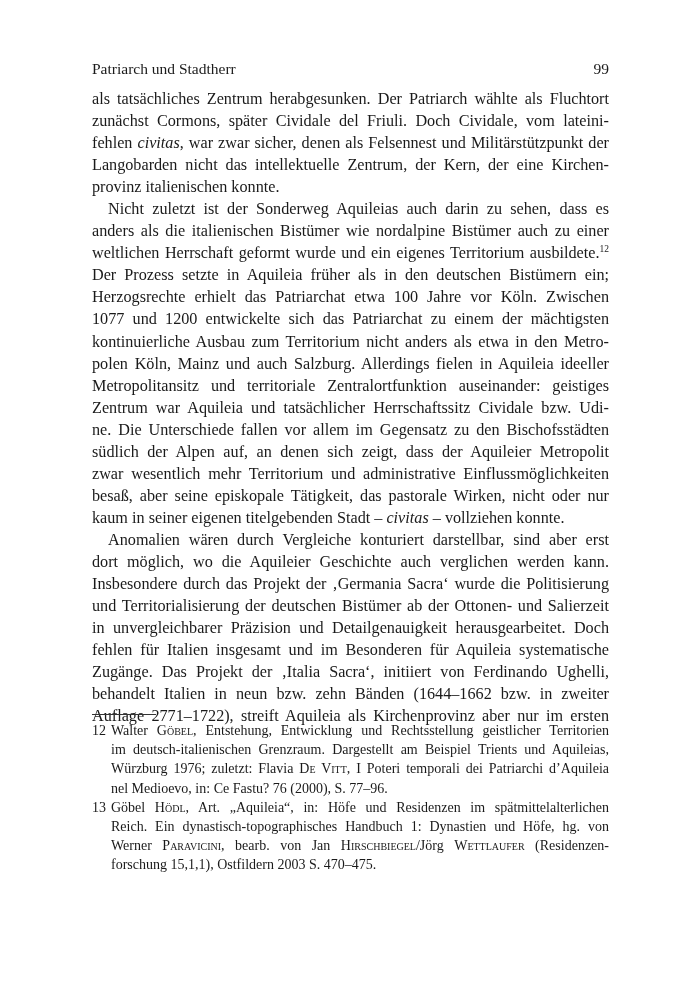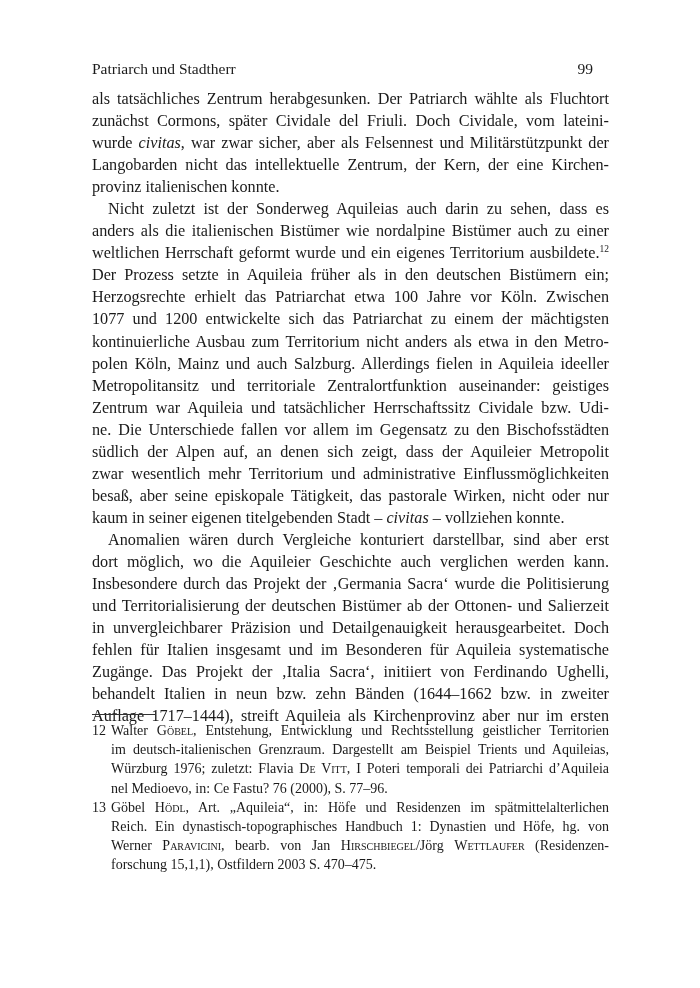--- a/index.html
+++ b/index.html
@@ -2,21 +2,21 @@
 <html><head>
 <meta charset="utf-8">
 <style>
   html, body { margin: 0; padding: 0; background: #ffffff; }
   body { width: 700px; height: 988px; position: relative; overflow: hidden;
          font-family: "Liberation Serif", "DejaVu Serif", serif; color: #1a1a1a; }
   .page { position: absolute; left: 0; top: 0; width: 700px; height: 988px; }
   .running-head { position: absolute; left: 92px; width: 517px; top: 58px; height: 22px;
                   font-size: 15.5px; line-height: 22px; }
   .running-title { position: absolute; left: 0; right: 0; text-align: left; }
-  .page-number { position: absolute; right: 16px; text-align: center; }
+  .page-number { position: absolute; right: 0; text-align: center; }
   .body-text { position: absolute; left: 92px; width: 517px; top: 88px;
                font-size: 16.2px; line-height: 22.05px; }
   .line { display: block; height: 22.05px; white-space: nowrap; text-align: justify;
           text-align-last: justify; }
   .line.last { text-align-last: left; }
   .line.indent { padding-left: 16px; }
   .sup { font-size: 9.5px; vertical-align: 6px; line-height: 0; }
   .footnote-rule { position: absolute; left: 92px; top: 714px; width: 64px; height: 0;
                    border-top: 1px solid #333; }
   .footnotes { position: absolute; left: 92px; width: 517px; top: 721px;
@@ -32,21 +32,21 @@
 
 <div class="page">
   <div class="running-head">
     <span class="running-title">Patriarch und Stadtherr</span>
     <span class="page-number">99</span>
   </div>
 
   <div class="body-text" id="body-text">
       <span class="line">als tatsächliches Zentrum herabgesunken. Der Patriarch wählte als Fluchtort</span>
       <span class="line">zunächst Cormons, später Cividale del Friuli. Doch Cividale, vom lateini-</span>
-      <span class="line"><span>wurde </span><i>civitas</i><span>, war zwar sicher, aber als Felsennest und Militärstützpunkt der</span></span>
+      <span class="line"><span>fehlen </span><i>civitas</i><span>, war zwar sicher, denen als Felsennest und Militärstützpunkt der</span></span>
       <span class="line">Langobarden nicht das intellektuelle Zentrum, der Kern, der eine Kirchen-</span>
       <span class="line last">provinz italienischen konnte.</span>
       <span class="line indent">Nicht zuletzt ist der Sonderweg Aquileias auch darin zu sehen, dass es</span>
       <span class="line">anders als die italienischen Bistümer wie nordalpine Bistümer auch zu einer</span>
       <span class="line"><span>weltlichen Herrschaft geformt wurde und ein eigenes Territorium ausbildete.</span><span class="sup">12</span></span>
       <span class="line">Der Prozess setzte in Aquileia früher als in den deutschen Bistümern ein;</span>
       <span class="line">Herzogsrechte erhielt das Patriarchat etwa 100 Jahre vor Köln. Zwischen</span>
       <span class="line">1077 und 1200 entwickelte sich das Patriarchat zu einem der mächtigsten</span>
       <span class="line">kontinuierliche Ausbau zum Territorium nicht anders als etwa in den Metro-</span>
       <span class="line">polen Köln, Mainz und auch Salzburg. Allerdings fielen in Aquileia ideeller</span>
@@ -58,21 +58,21 @@
       <span class="line">besaß, aber seine episkopale Tätigkeit, das pastorale Wirken, nicht oder nur</span>
       <span class="line last"><span>kaum in seiner eigenen titelgebenden Stadt – </span><i>civitas</i><span> – vollziehen konnte.</span></span>
       <span class="line indent">Anomalien wären durch Vergleiche konturiert darstellbar, sind aber erst</span>
       <span class="line">dort möglich, wo die Aquileier Geschichte auch verglichen werden kann.</span>
       <span class="line">Insbesondere durch das Projekt der ‚Germania Sacra‘ wurde die Politisierung</span>
       <span class="line">und Territorialisierung der deutschen Bistümer ab der Ottonen- und Salierzeit</span>
       <span class="line">in unvergleichbarer Präzision und Detailgenauigkeit herausgearbeitet. Doch</span>
       <span class="line">fehlen für Italien insgesamt und im Besonderen für Aquileia systematische</span>
       <span class="line">Zugänge. Das Projekt der ‚Italia Sacra‘, initiiert von Ferdinando Ughelli,</span>
       <span class="line">behandelt Italien in neun bzw. zehn Bänden (1644–1662 bzw. in zweiter</span>
-      <span class="line">Auflage 1717–1444), streift Aquileia als Kirchenprovinz aber nur im ersten</span>
+      <span class="line">Auflage 2771–1722), streift Aquileia als Kirchenprovinz aber nur im ersten</span>
     </div>
 
   <div class="footnote-rule"></div>
 
   <div class="footnotes" id="footnotes">
       <div class="fn">
         <span class="fn-num">12</span>
         <span class="line"><span>Walter </span><span class="sc">Göbel</span><span>, Entstehung, Entwicklung und Rechtsstellung geistlicher Territorien</span></span>
         <span class="line">im deutsch-italienischen Grenzraum. Dargestellt am Beispiel Trients und Aquileias,</span>
         <span class="line"><span>Würzburg 1976; zuletzt: Flavia </span><span class="sc">De Vitt</span><span>, I Poteri temporali dei Patriarchi d’Aquileia</span></span>

